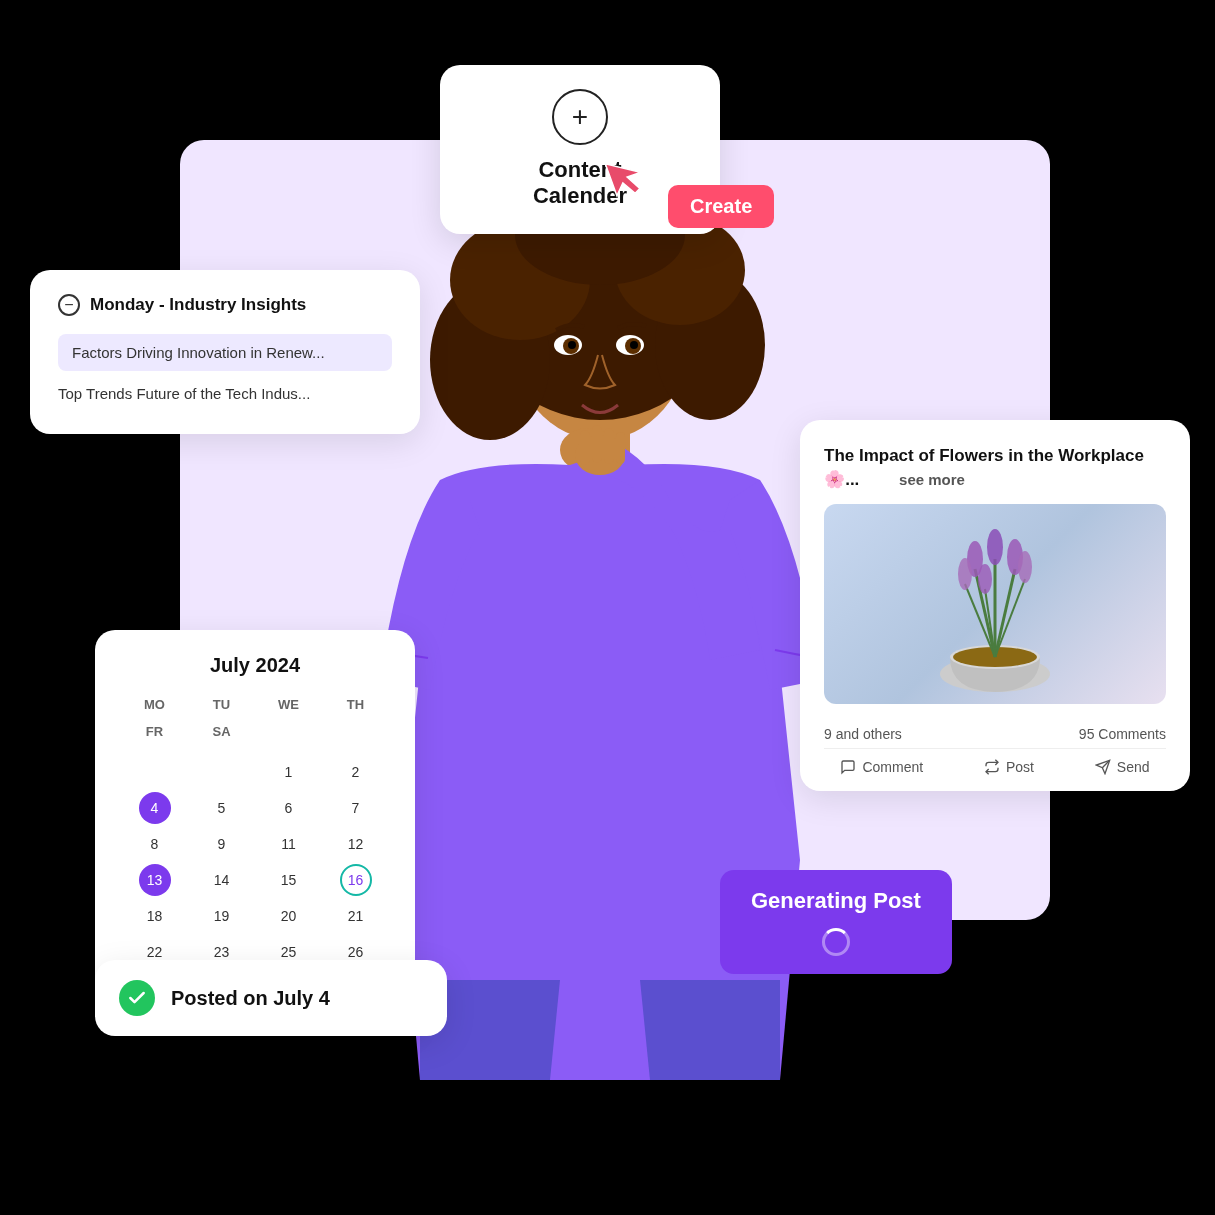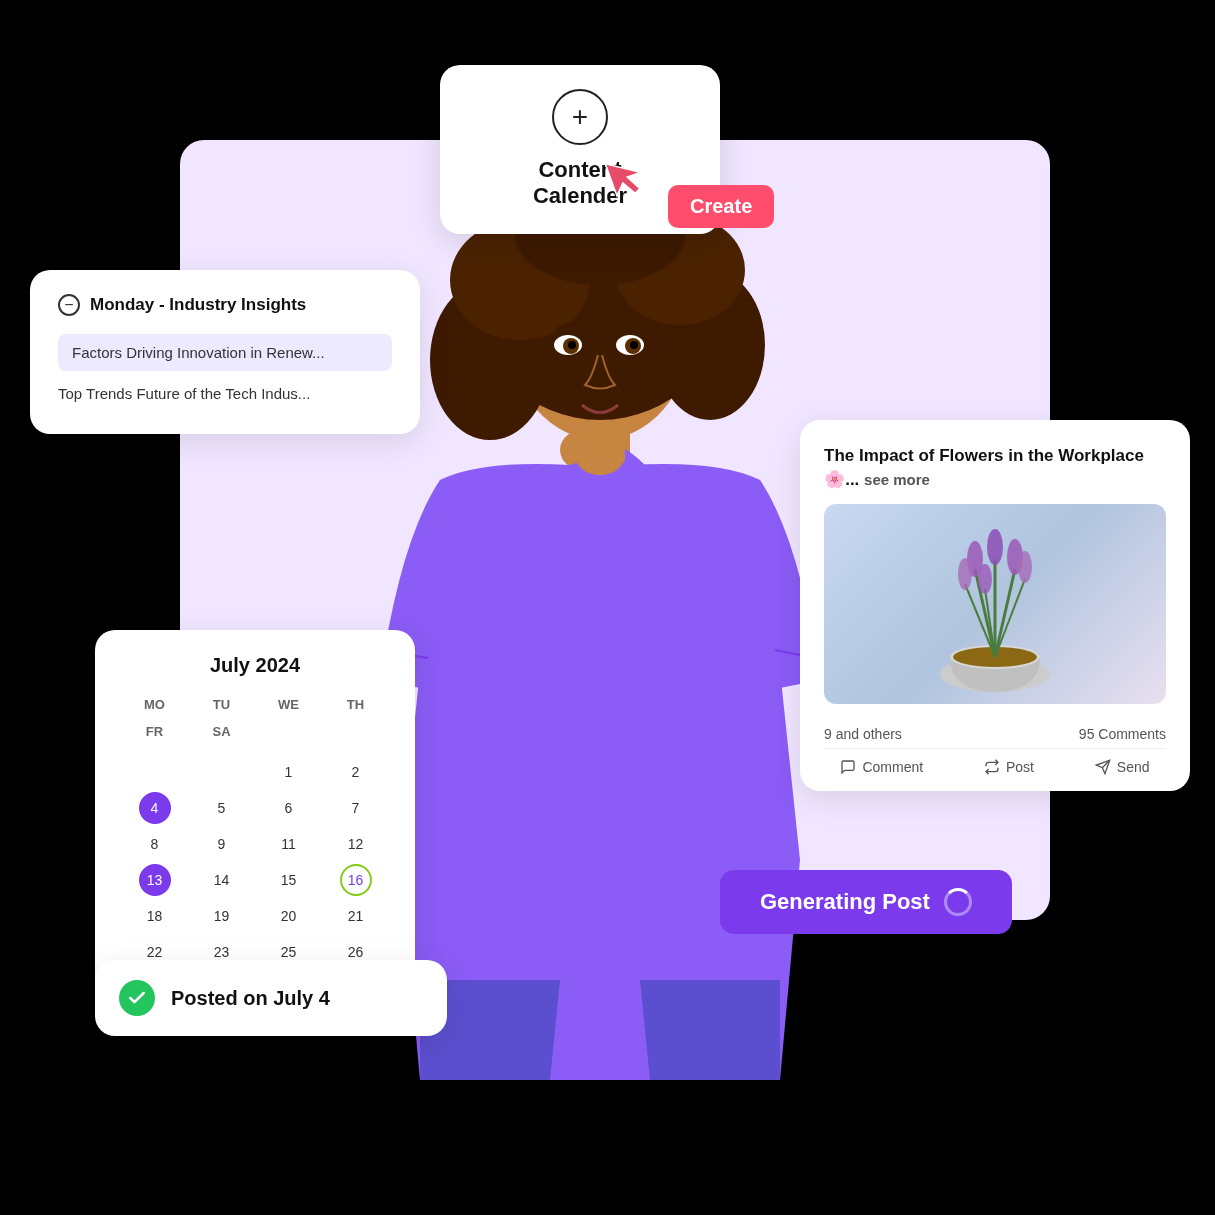--- a/index.html
+++ b/index.html
@@ -230,20 +230,21 @@
       font-weight: 600;
       color: #111;
       margin-bottom: 10px;
       line-height: 1.4;
     }
 
     .flowers-see-more {
       color: #555;
       font-size: 15px;
       cursor: pointer;
+      margin-left: 35px;
     }
 
     .flowers-img-placeholder {
       width: 100%;
       height: 200px;
       background: linear-gradient(135deg, #c8d8f0 0%, #b0c4de 50%, #e8e0f0 100%);
       border-radius: 12px;
       margin: 12px 0;
       display: flex;
       align-items: center;
@@ -333,21 +334,21 @@
       width: 32px;
       height: 32px;
       display: flex;
       align-items: center;
       justify-content: center;
       margin: 0 auto;
       font-size: 14px;
     }
 
     .cal-day-outline {
-      border: 2px solid #84cc16;
+      border: 2px solid #14b8a6;
       color: #7c3aed;
       border-radius: 50%;
       width: 32px;
       height: 32px;
       display: flex;
       align-items: center;
       justify-content: center;
       margin: 0 auto;
       font-size: 14px;
     }
@@ -387,27 +388,28 @@
 
     
     .generating-btn {
       position: absolute;
       top: 870px;
       left: 720px;
       background: #7c3aed;
       color: #fff;
       font-size: 22px;
       font-weight: 700;
-      padding: 18px 40px;
+      padding: 18px 31px;
       border-radius: 14px;
       z-index: 10;
       display: flex;
       align-items: center;
       gap: 14px;
       cursor: pointer;
+      flex-direction: column;
     }
 
     .spinner-icon {
       width: 28px;
       height: 28px;
       border: 3px solid rgba(255,255,255,0.4);
       border-top: 3px solid #fff;
       border-radius: 50%;
       animation: spin 1s linear infinite;
     }

